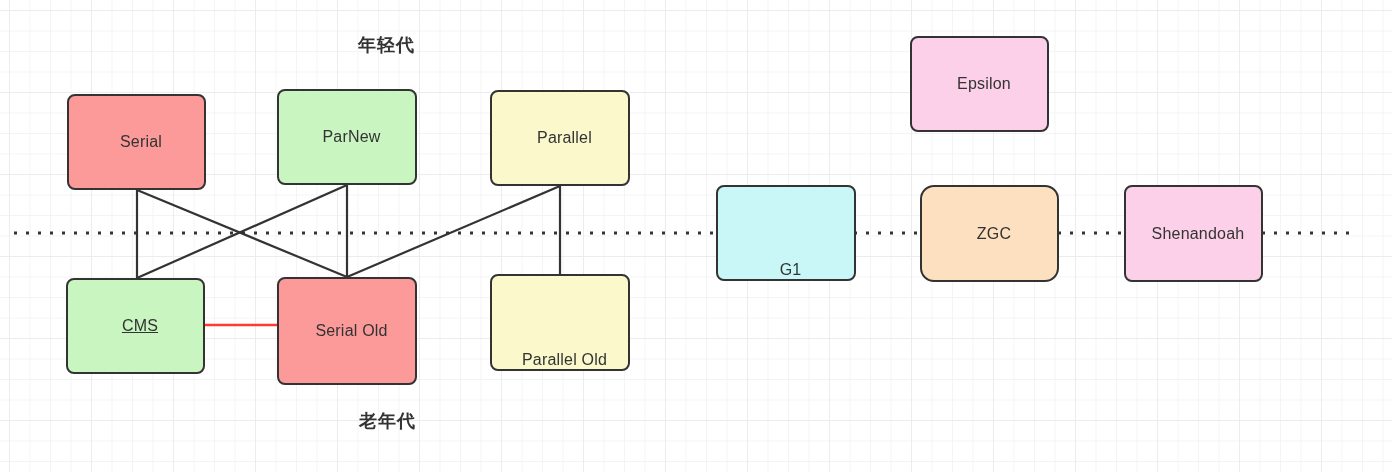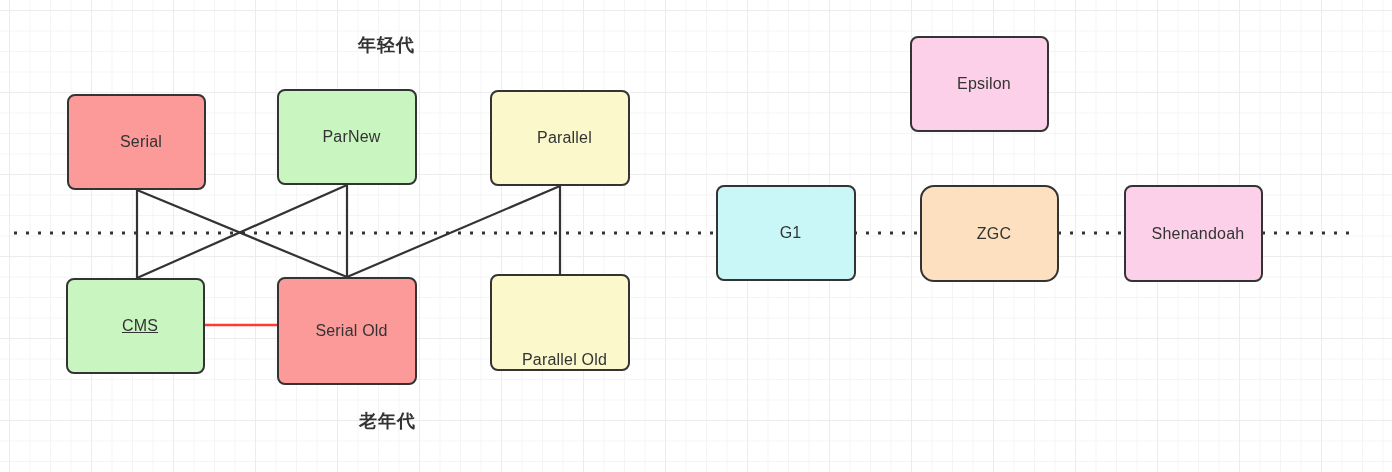--- a/index.html
+++ b/index.html
@@ -100,21 +100,21 @@
       </div>
       <div class="node" style="left: 277px; top: 277px; width: 140px; height: 108px; background: rgb(251, 154, 153); border-color: rgb(51, 51, 51);">
         <span>Serial Old</span>
       </div>
       <div class="node" style="left: 490px; top: 274px; width: 140px; height: 97px; background: rgb(251, 248, 204); border-color: rgb(51, 51, 51); align-items: flex-end;">
         <span>Parallel Old</span>
       </div>
       <div class="node" style="left: 910px; top: 36px; width: 139px; height: 96px; background: rgb(252, 208, 232); border-color: rgb(51, 51, 51);">
         <span>Epsilon</span>
       </div>
-      <div class="node" style="left: 716px; top: 185px; width: 140px; height: 96px; background: rgb(201, 247, 247); border-color: rgb(51, 51, 51);">
+      <div class="node" style="left: 716px; top: 185px; width: 140px; height: 96px; background: rgb(201, 247, 247); border-color: rgb(51, 51, 51); align-items: flex-end;">
         <span>G1</span>
       </div>
       <div class="node" style="left: 920px; top: 185px; width: 139px; height: 97px; background: rgb(252, 224, 192); border-color: rgb(51, 51, 51); border-radius: 14px;">
         <span>ZGC</span>
       </div>
       <div class="node" style="left: 1124px; top: 185px; width: 139px; height: 97px; background: rgb(252, 208, 232); border-color: rgb(51, 51, 51);">
         <span>Shenandoah</span>
       </div>
     </div>
 

